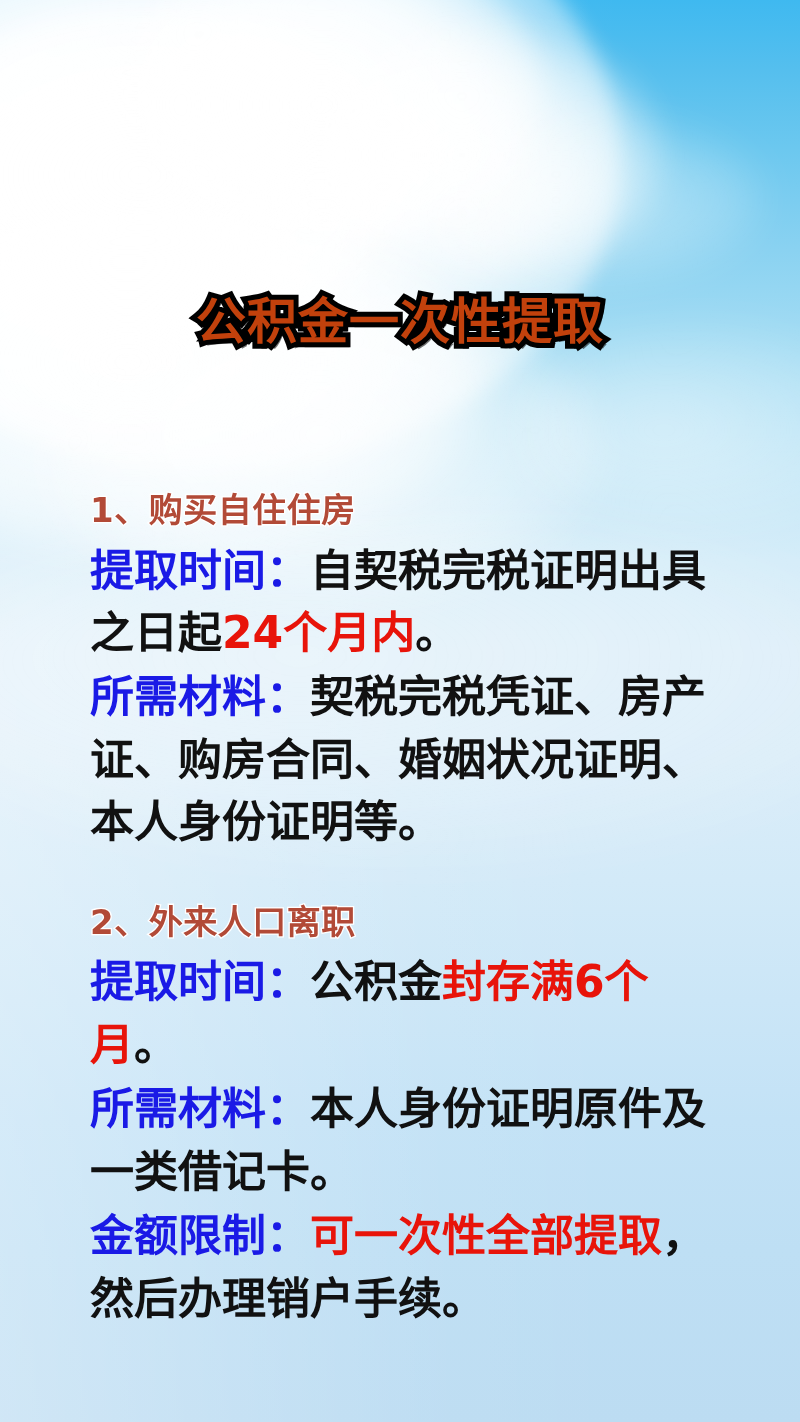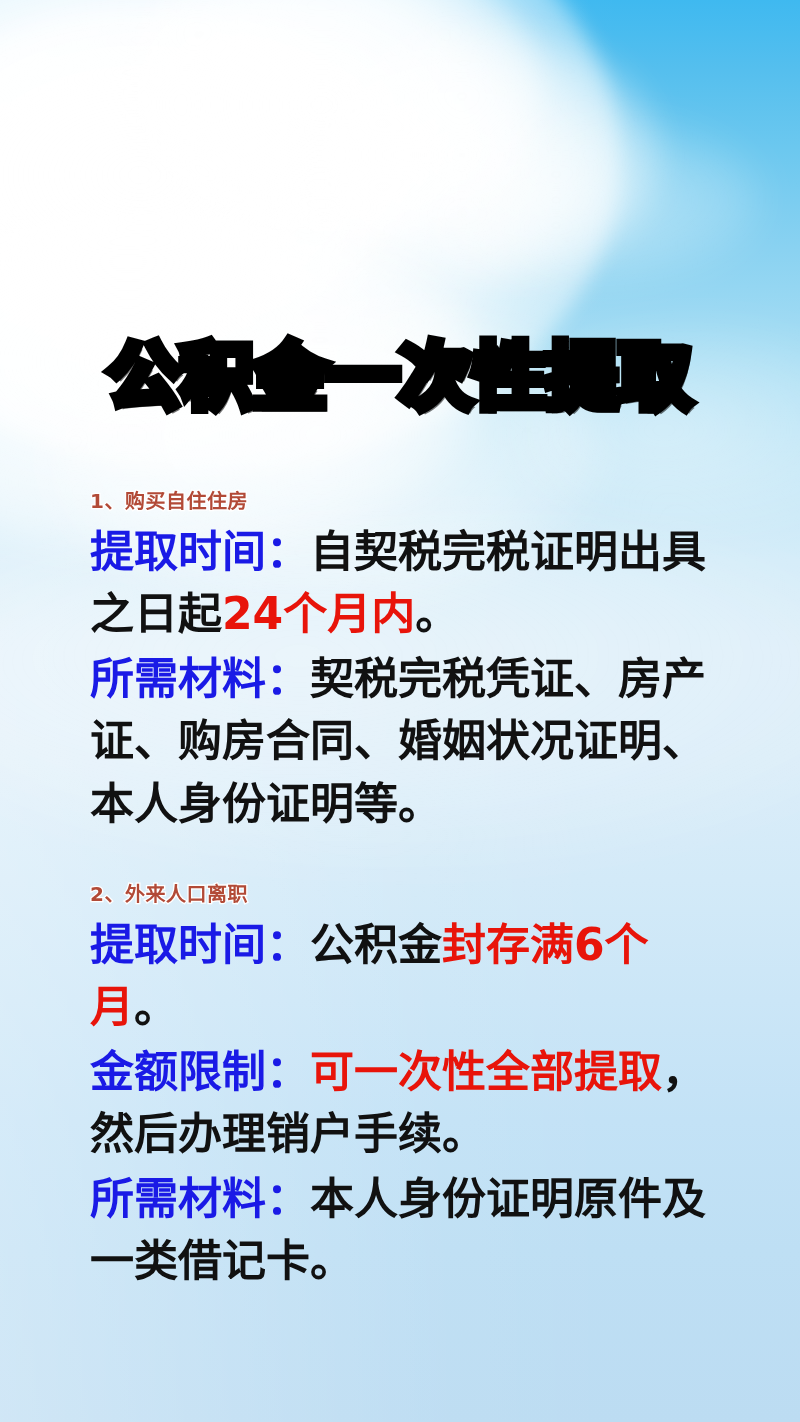--- a/index.html
+++ b/index.html
@@ -173,47 +173,46 @@
     position: absolute;
     top: 296px;
     left: 0;
     width: 800px;
     text-align: center;
   }
 
   .poster-title {
     display: inline-block;
     font-family: "DejaVu Sans", "Liberation Sans", sans-serif;
-    font-size: 72px;
+    font-size: 50px;
     font-weight: 700;
     line-height: 1.06;
-    color: #000000;
+    color: #c2410c;
     letter-spacing: 1px;
     -webkit-text-stroke: 10px #000000;
     paint-order: stroke fill;
     text-shadow:
        4px 5px 0 rgba(0,0,0,0.55);
     white-space: nowrap;
-    margin-top: 43px;
   }
 
   
   .body-block {
     position: absolute;
     left: 90px;
     top: 488px;
     width: 620px;
   }
 
   .section { margin: 0 0 46px 0; }
   .section:last-child { margin-bottom: 4px; }
 
   .sec-heading {
     font-family: "DejaVu Sans", "Liberation Sans", sans-serif;
-    font-size: 20px;
+    font-size: 34px;
     font-weight: 700;
     color: #B24A37;
     line-height: 1.34;
     margin: 0 0 6px 0;
     letter-spacing: 0.5px;
     -webkit-text-stroke: 2.6px #FFFFFF;
     paint-order: stroke fill;
   }
 
   .sec-line {
@@ -266,19 +265,19 @@
 
     <div class="body-block" id="body-block">
         <div class="section">
           <div class="sec-heading">1、购买自住住房</div>
           <div class="sec-line"><span class="lbl">提取时间：</span><span class="blk">自契税完税证明出具之日起</span><span class="hi">24个月内</span><span class="blk">。</span></div>
           <div class="sec-line"><span class="lbl">所需材料：</span><span class="blk">契税完税凭证、房产证、购房合同、婚姻状况证明、本人身份证明等。</span></div>
         </div>
         <div class="section">
           <div class="sec-heading">2、外来人口离职</div>
           <div class="sec-line"><span class="lbl">提取时间：</span><span class="blk">公积金</span><span class="hi">封存满6个月</span><span class="blk">。</span></div>
+          <div class="sec-line"><span class="lbl">所需材料：</span><span class="blk">本人身份证明原件及一类借记卡。</span></div>
           <div class="sec-line"><span class="lbl">金额限制：</span><span class="hi">可一次性全部提取</span><span class="blk">，然后办理销户手续。</span></div>
-          <div class="sec-line"><span class="lbl">所需材料：</span><span class="blk">本人身份证明原件及一类借记卡。</span></div>
         </div>
       </div>
 
   </div>
 </div>
 
 </body></html>

